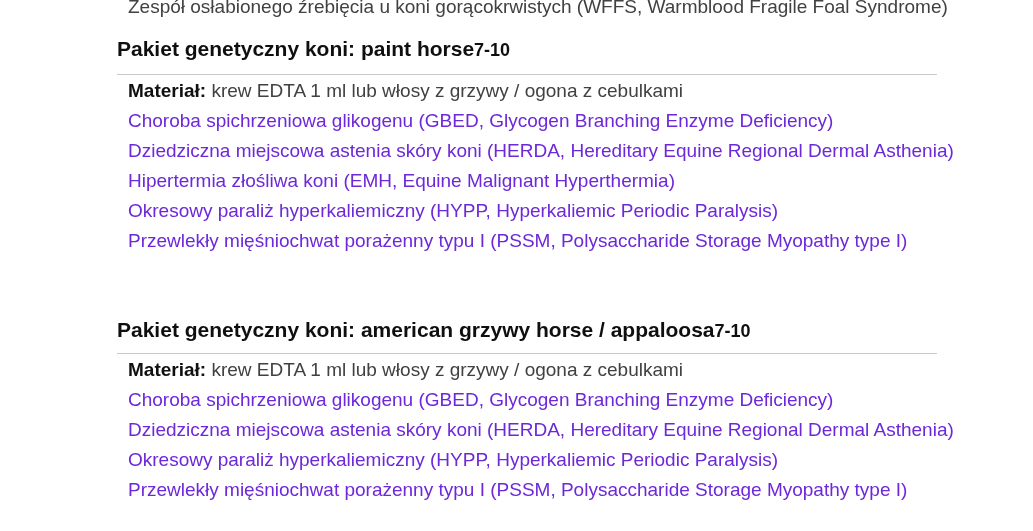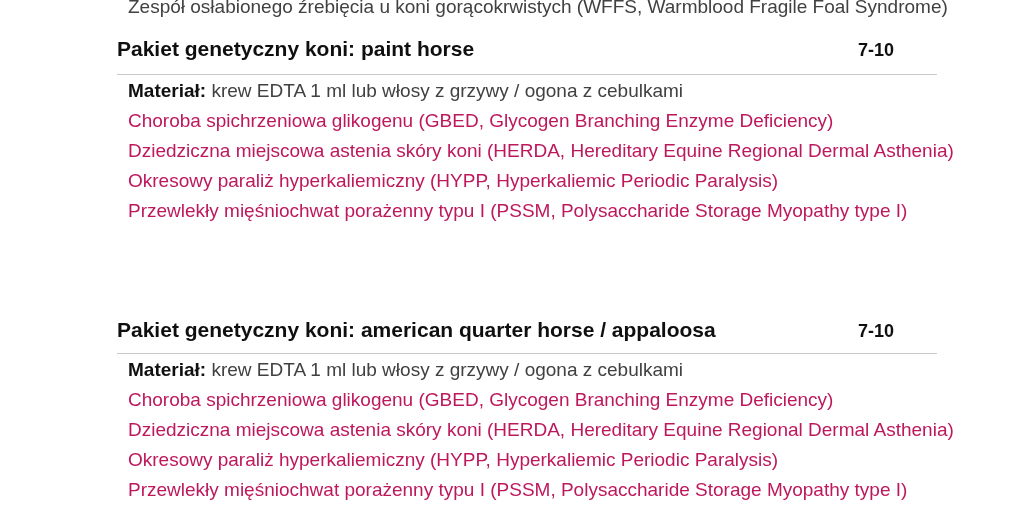--- a/index.html
+++ b/index.html
@@ -29,21 +29,21 @@
     line-height: 30px;
     color: #414141;
     white-space: nowrap;
   }
   
   .heading-row {
     position: absolute;
     left: 117px;
     right: 43px;
     display: flex;
-    justify-content: space-between;
+    justify-content: flex-start;
     align-items: baseline;
   }
   .heading-row.s0 { top: 36px; }
   .heading-row.s1 { top: 317px; }
   .pkg-title {
     margin: 0;
     font-size: 21px;
     line-height: 25px;
     font-weight: 700;
     color: #0f0f0f;
@@ -86,21 +86,21 @@
   .tests {
     position: absolute;
     left: 128px;
     right: 0;
   }
   .tests.s0 { top: 106px; }
   .tests.s1 { top: 385px; }
   .test-item {
     font-size: 19px;
     line-height: 30px;
-    color: #be185d;
+    color: #6d28d9;
     white-space: nowrap;
   }
 </style>
 </head>
 <body>
 
 <div class="page">
 
   <div class="partial-line">Zespół osłabionego źrebięcia u koni gorącokrwistych (WFFS, Warmblood Fragile Foal Syndrome)</div>
 
@@ -109,26 +109,27 @@
     <span class="duration">7-10</span>
   </div>
   <hr class="rule s0">
   <div class="material-line s0">
     <span class="material-label">Materiał:</span>
     <span class="material-value">krew EDTA 1 ml lub włosy z grzywy / ogona z cebulkami</span>
   </div>
   <div class="tests s0">
     <div class="test-item">Choroba spichrzeniowa glikogenu (GBED, Glycogen Branching Enzyme Deficiency)</div>
     <div class="test-item">Dziedziczna miejscowa astenia skóry koni (HERDA, Hereditary Equine Regional Dermal Asthenia)</div>
+    <div class="test-item">Hipertermia złośliwa koni (EMH, Equine Malignant Hyperthermia)</div>
     <div class="test-item">Okresowy paraliż hyperkaliemiczny (HYPP, Hyperkaliemic Periodic Paralysis)</div>
     <div class="test-item">Przewlekły mięśniochwat porażenny typu I (PSSM, Polysaccharide Storage Myopathy type I)</div>
   </div>
 
   <div class="heading-row s1">
-    <h2 class="pkg-title">Pakiet genetyczny koni: american quarter horse / appaloosa</h2>
+    <h2 class="pkg-title">Pakiet genetyczny koni: american grzywy horse / appaloosa</h2>
     <span class="duration">7-10</span>
   </div>
   <hr class="rule s1">
   <div class="material-line s1">
     <span class="material-label">Materiał:</span>
     <span class="material-value">krew EDTA 1 ml lub włosy z grzywy / ogona z cebulkami</span>
   </div>
   <div class="tests s1">
     <div class="test-item">Choroba spichrzeniowa glikogenu (GBED, Glycogen Branching Enzyme Deficiency)</div>
     <div class="test-item">Dziedziczna miejscowa astenia skóry koni (HERDA, Hereditary Equine Regional Dermal Asthenia)</div>

